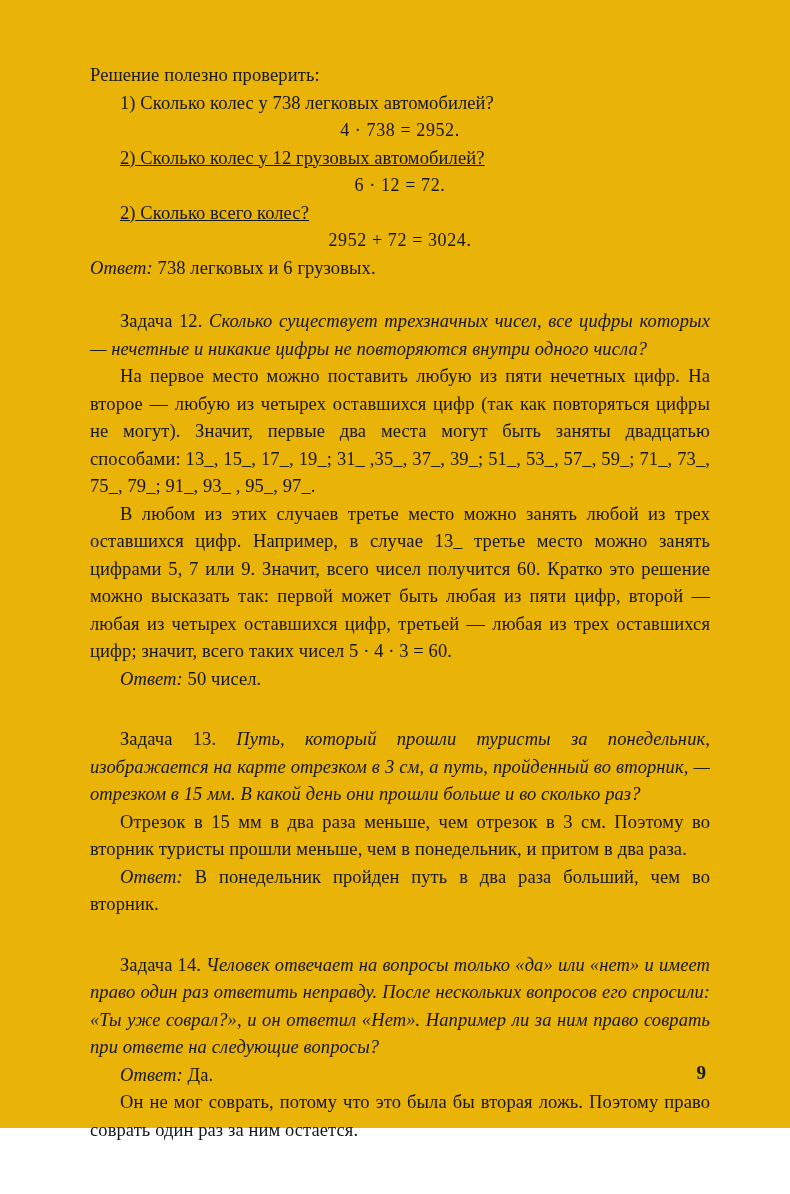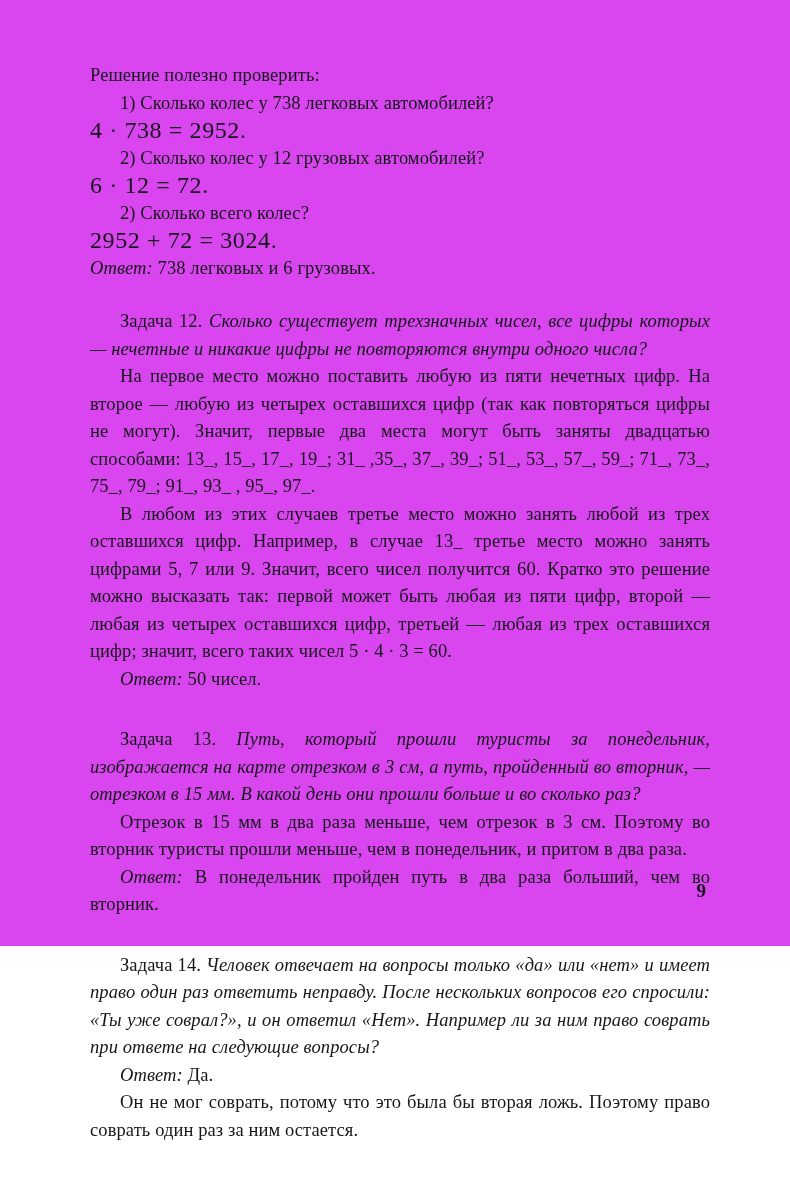--- a/index.html
+++ b/index.html
@@ -12,24 +12,24 @@
     height: 1194px;
     font-family: "Liberation Serif", serif;
     color: #15171a;
     position: relative;
     overflow: hidden;
   }
   .page {
     position: absolute;
     left: 0; top: 0;
     width: 790px;
-    height: 946px;
+    height: 1128px;
     box-sizing: border-box;
     padding: 62px 78px 40px 88px;
-    background: #d946ef;
+    background: #eab308;
   }
   .content {
     width: 620px;
     margin: 0 auto;
   }
   p {
     margin: 0;
     font-size: 18.5px;
     line-height: 27.5px;
     text-align: justify;
@@ -52,28 +52,29 @@
     font-style: normal;
     font-weight: normal;
   }
   .num-item {
     text-indent: 0;
     padding-left: 30px;
   }
   .num-item-2 {
     text-indent: 0;
     padding-left: 30px;
+    text-decoration: underline;
   }
   .ans-label {
     font-style: italic;
   }
   .formula {
-    text-align: left;
+    text-align: center;
     text-indent: 0;
-    font-size: 24px;
+    font-size: 18px;
     line-height: 27.5px;
     letter-spacing: 0.6px;
   }
   .pagenum {
     position: absolute;
     right: 84px;
     bottom: 44px;
     font-size: 19px;
     font-weight: bold;
     font-family: "Liberation Serif", serif;

